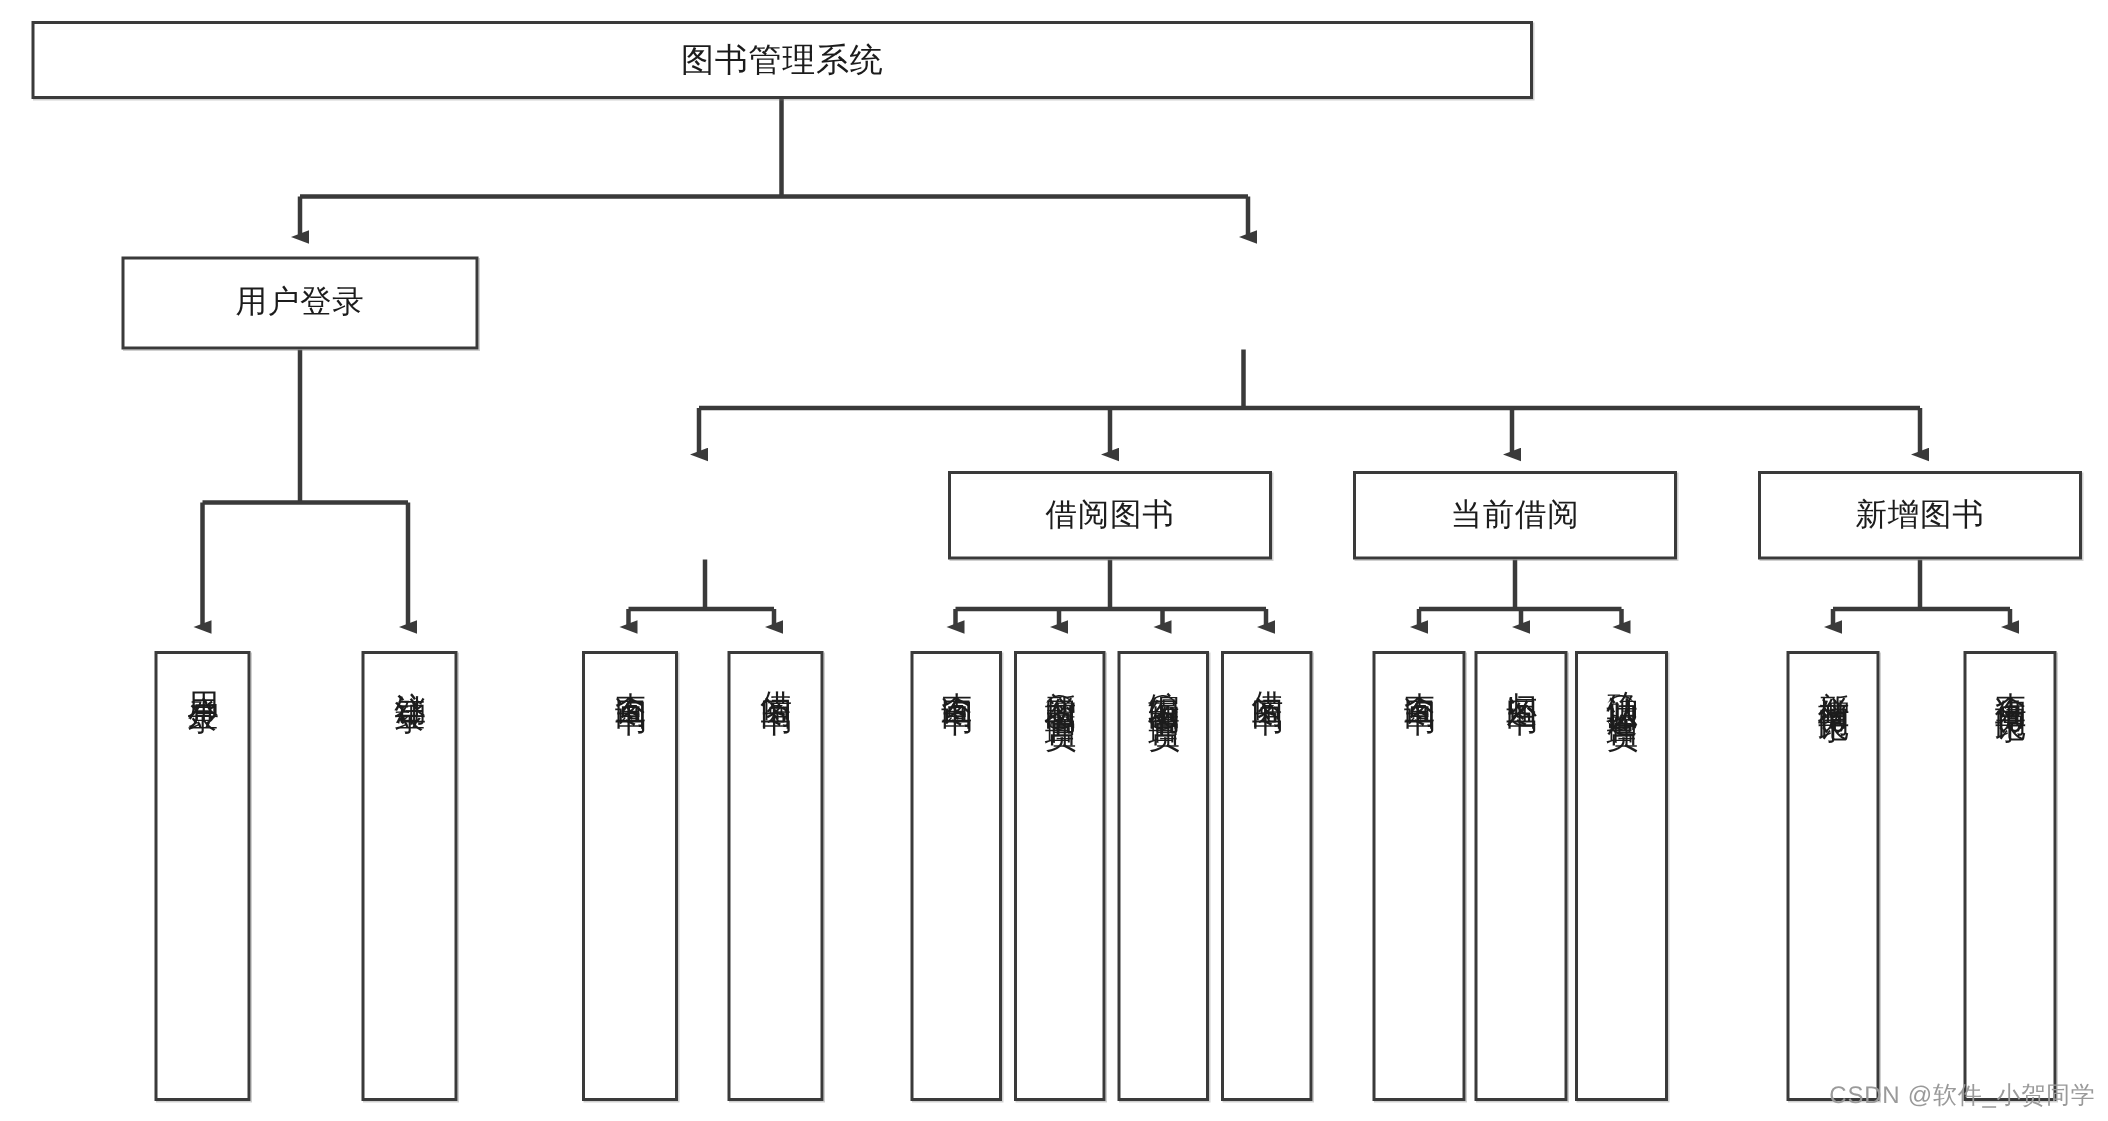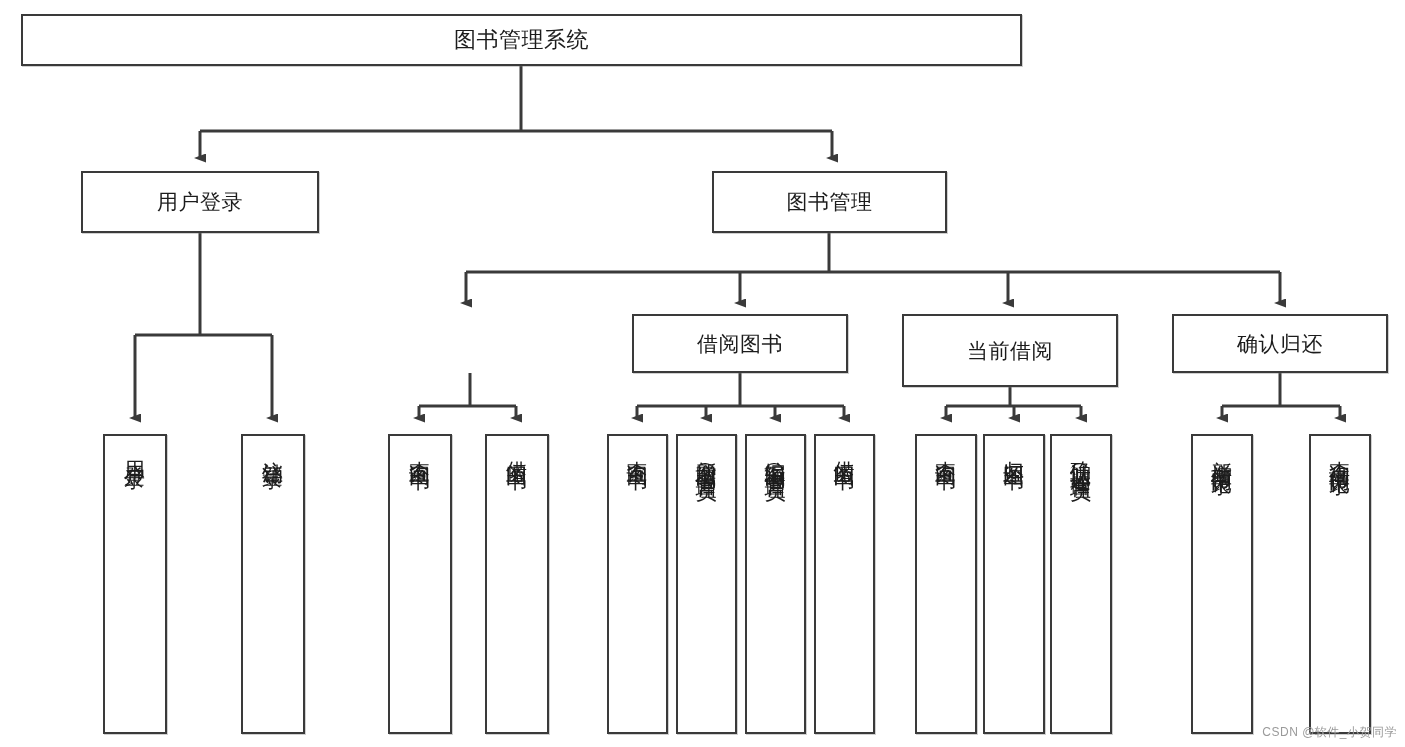--- a/index.html
+++ b/index.html
@@ -55,21 +55,21 @@
     font-size: 21px;
     line-height: 1.0;
     letter-spacing: 3px;
     margin: 0 auto;
   }
   #root-node .label { font-size: 22px; }
   .watermark {
     position: absolute;
     right: 8px;
     bottom: 6px;
-    font-size: 12px;
+    font-size: 16px;
     color: #9a9a9a;
     letter-spacing: 0.5px;
     white-space: nowrap;
   }
 </style>
 </head>
 <body>
 
 <div id="canvas">
 
@@ -125,35 +125,32 @@
   </svg>
 
   <div class="node horiz" id="root-node" style="left:21px; top:14px; width:1001px; height:52px;">
     <span class="label">图书管理系统</span>
   </div>
 
   <div class="node horiz" style="left:81px; top:171px; width:238px; height:62px;">
     <span class="label">用户登录</span>
   </div>
 
-  <div class="node horiz" style="left:712px; top:171px; width:235px; height:62px;">
-    <span class="label">图书管理</span>
-  </div>
 
 
   <div class="node horiz" style="left:632px; top:314px; width:216px; height:59px;">
     <span class="label">借阅图书</span>
   </div>
 
-  <div class="node horiz" style="left:902px; top:314px; width:216px; height:73px;">
+  <div class="node horiz" style="left:902px; top:314px; width:216px; height:59px;">
     <span class="label">当前借阅</span>
   </div>
 
   <div class="node horiz" style="left:1172px; top:314px; width:216px; height:59px;">
-    <span class="label">确认归还</span>
+    <span class="label">新增图书</span>
   </div>
 
   <div class="node vert" style="left:103px; top:434px; width:64px; height:300px;">
     <span class="label">用户登录</span>
   </div>
 
   <div class="node vert" style="left:241px; top:434px; width:64px; height:300px;">
     <span class="label">注销登录</span>
   </div>
 

